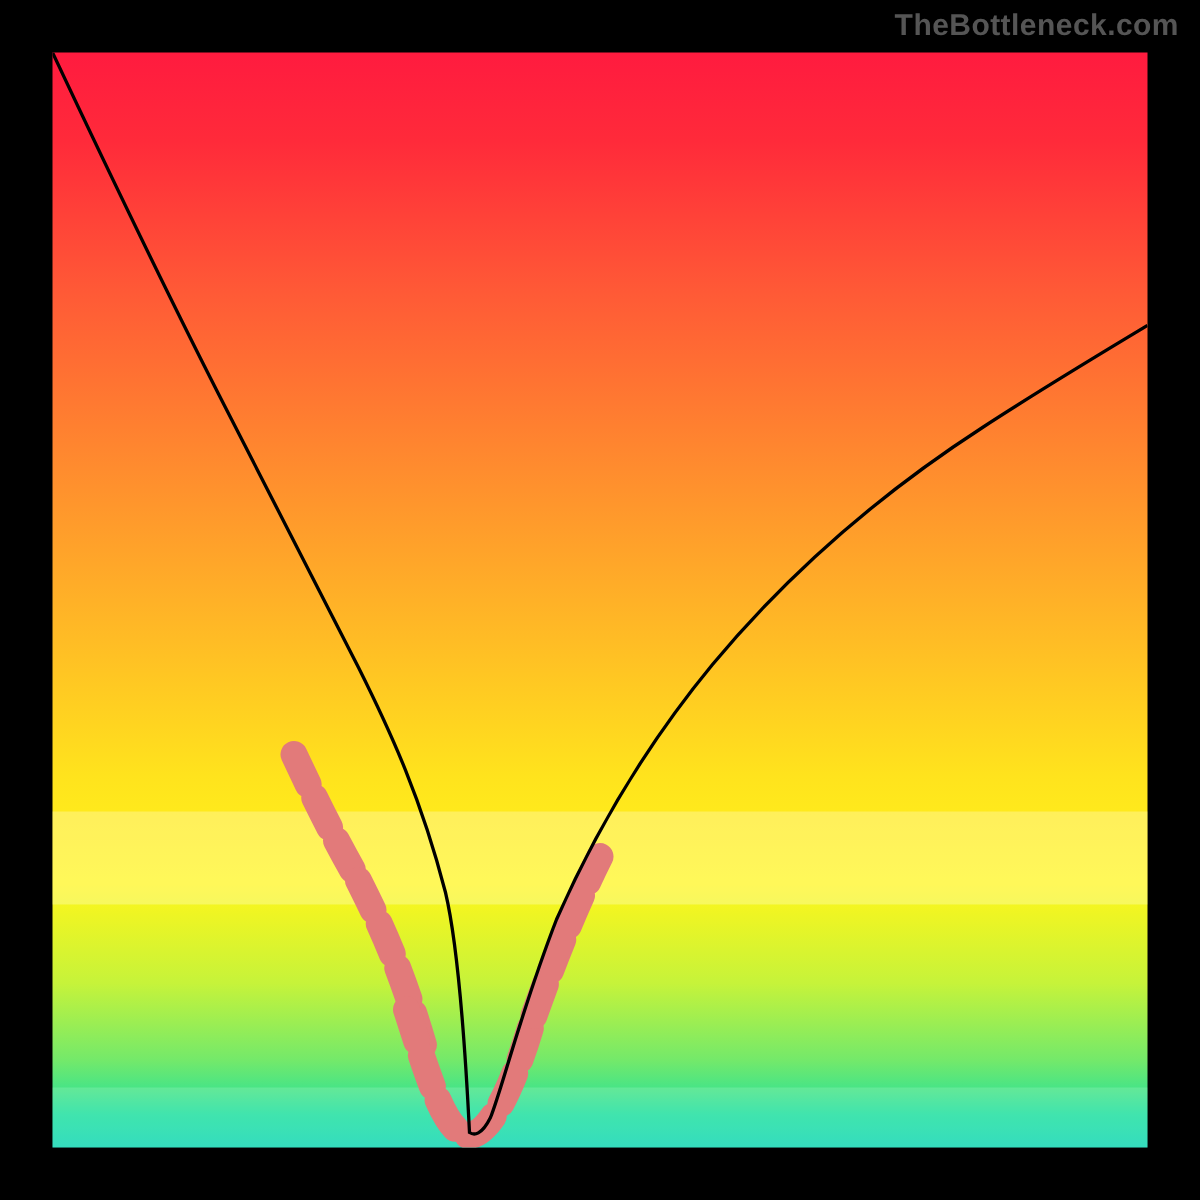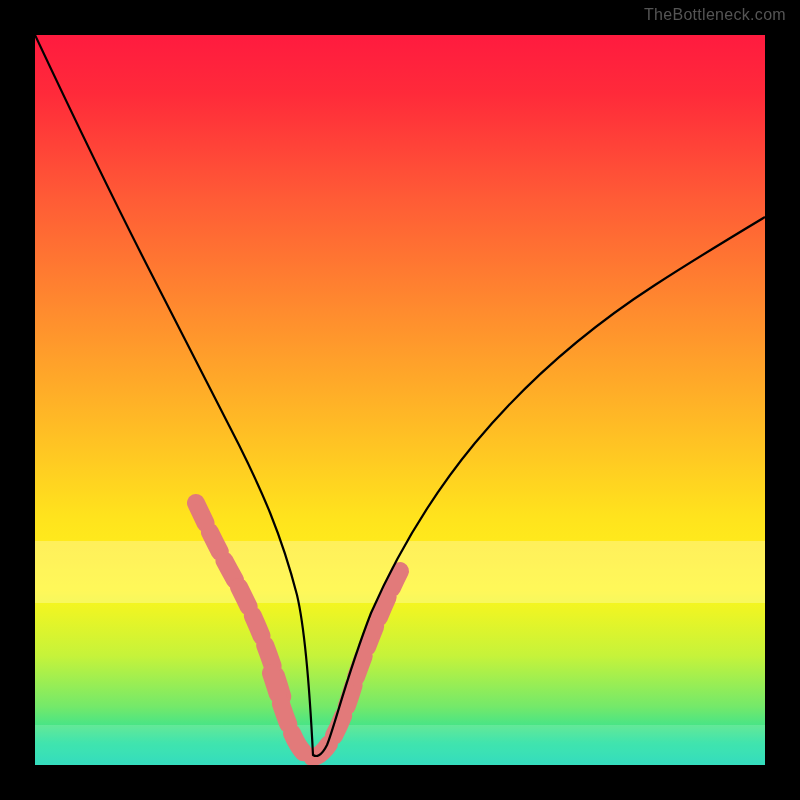--- a/index.html
+++ b/index.html
@@ -8,22 +8,22 @@
     height: 800px;
     background: #000;
     position: relative;
     overflow: hidden;
     font-family: Arial, Helvetica, sans-serif;
   }
   .watermark {
     position: absolute;
     top: 6px;
     right: 14px;
-    font-size: 16px;
-    font-weight: 400;
+    font-size: 20px;
+    font-weight: 700;
     color: #555;
     z-index: 5;
     letter-spacing: 0.3px;
   }
   .plot-area {
     position: absolute;
     left: 35px;
     top: 35px;
     width: 730px;
     height: 730px;

